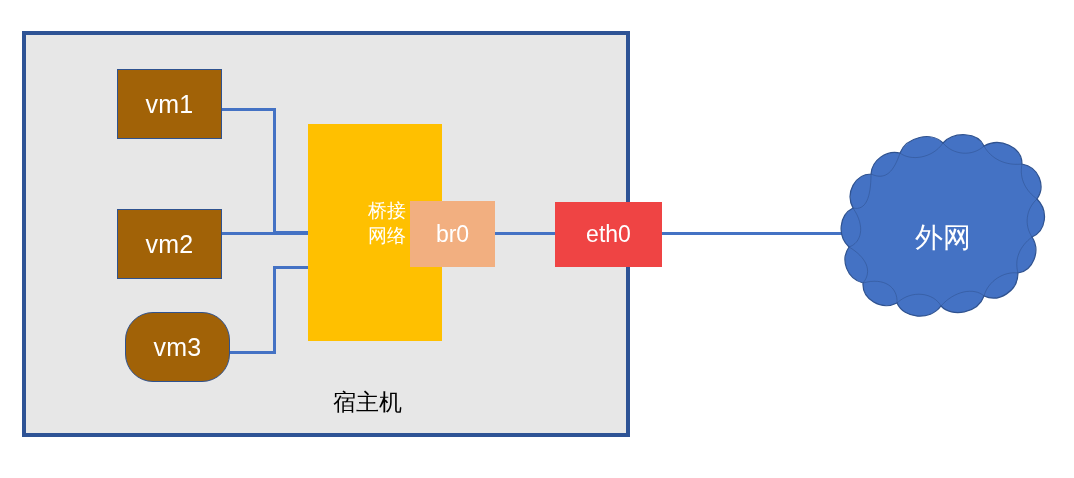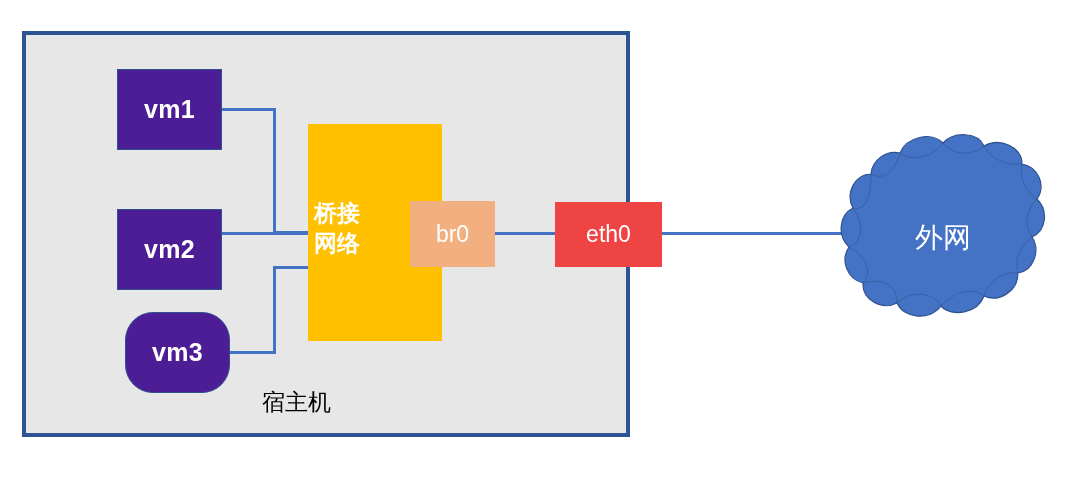--- a/index.html
+++ b/index.html
@@ -27,67 +27,65 @@
     height: 406px;
     background: #E7E7E7;
     border: 4px solid #2E5395;
     box-sizing: border-box;
   }
   .host-label {
     position: absolute;
     left: 262px;
     top: 389px;
     width: 140px;
-    text-align: left;
+    text-align: right;
     font-size: 23px;
     color: #000000;
     line-height: 1.15;
     white-space: nowrap;
   }
 
   
   .vm-box {
     position: absolute;
     width: 105px;
-    height: 81px;
-    background: #4c1d95;
+    height: 70px;
+    background: #a16207;
     border: 1px solid #2F528F;
     box-sizing: border-box;
     display: flex;
     align-items: center;
     justify-content: center;
     color: #ffffff;
     font-size: 25px;
     letter-spacing: 0.3px;
-    font-weight: bold;
   }
   #vm1 { left: 117px; top: 69px; }
   #vm2 { left: 117px; top: 193px; margin-top: 16px; }
   #vm3 { left: 125px; top: 312px; border-radius: 28px; }
 
   
   .bridge-box {
     position: absolute;
     left: 308px;
     top: 124px;
     width: 134px;
     height: 217px;
     background: #FFC000;
     box-sizing: border-box;
   }
   .bridge-label {
     position: absolute;
     left: 314px;
     top: 198px;
     width: 92px;
-    text-align: left;
-    color: #ffffff;
-    font-size: 23px;
+    text-align: right;
+    color: #ffffff;
+    font-size: 19px;
     line-height: 1.32;
-    font-weight: bold;
   }
   .bridge-label span { display: block; }
 
   
   .br0-box {
     position: absolute;
     left: 410px;
     top: 201px;
     width: 85px;
     height: 66px;

